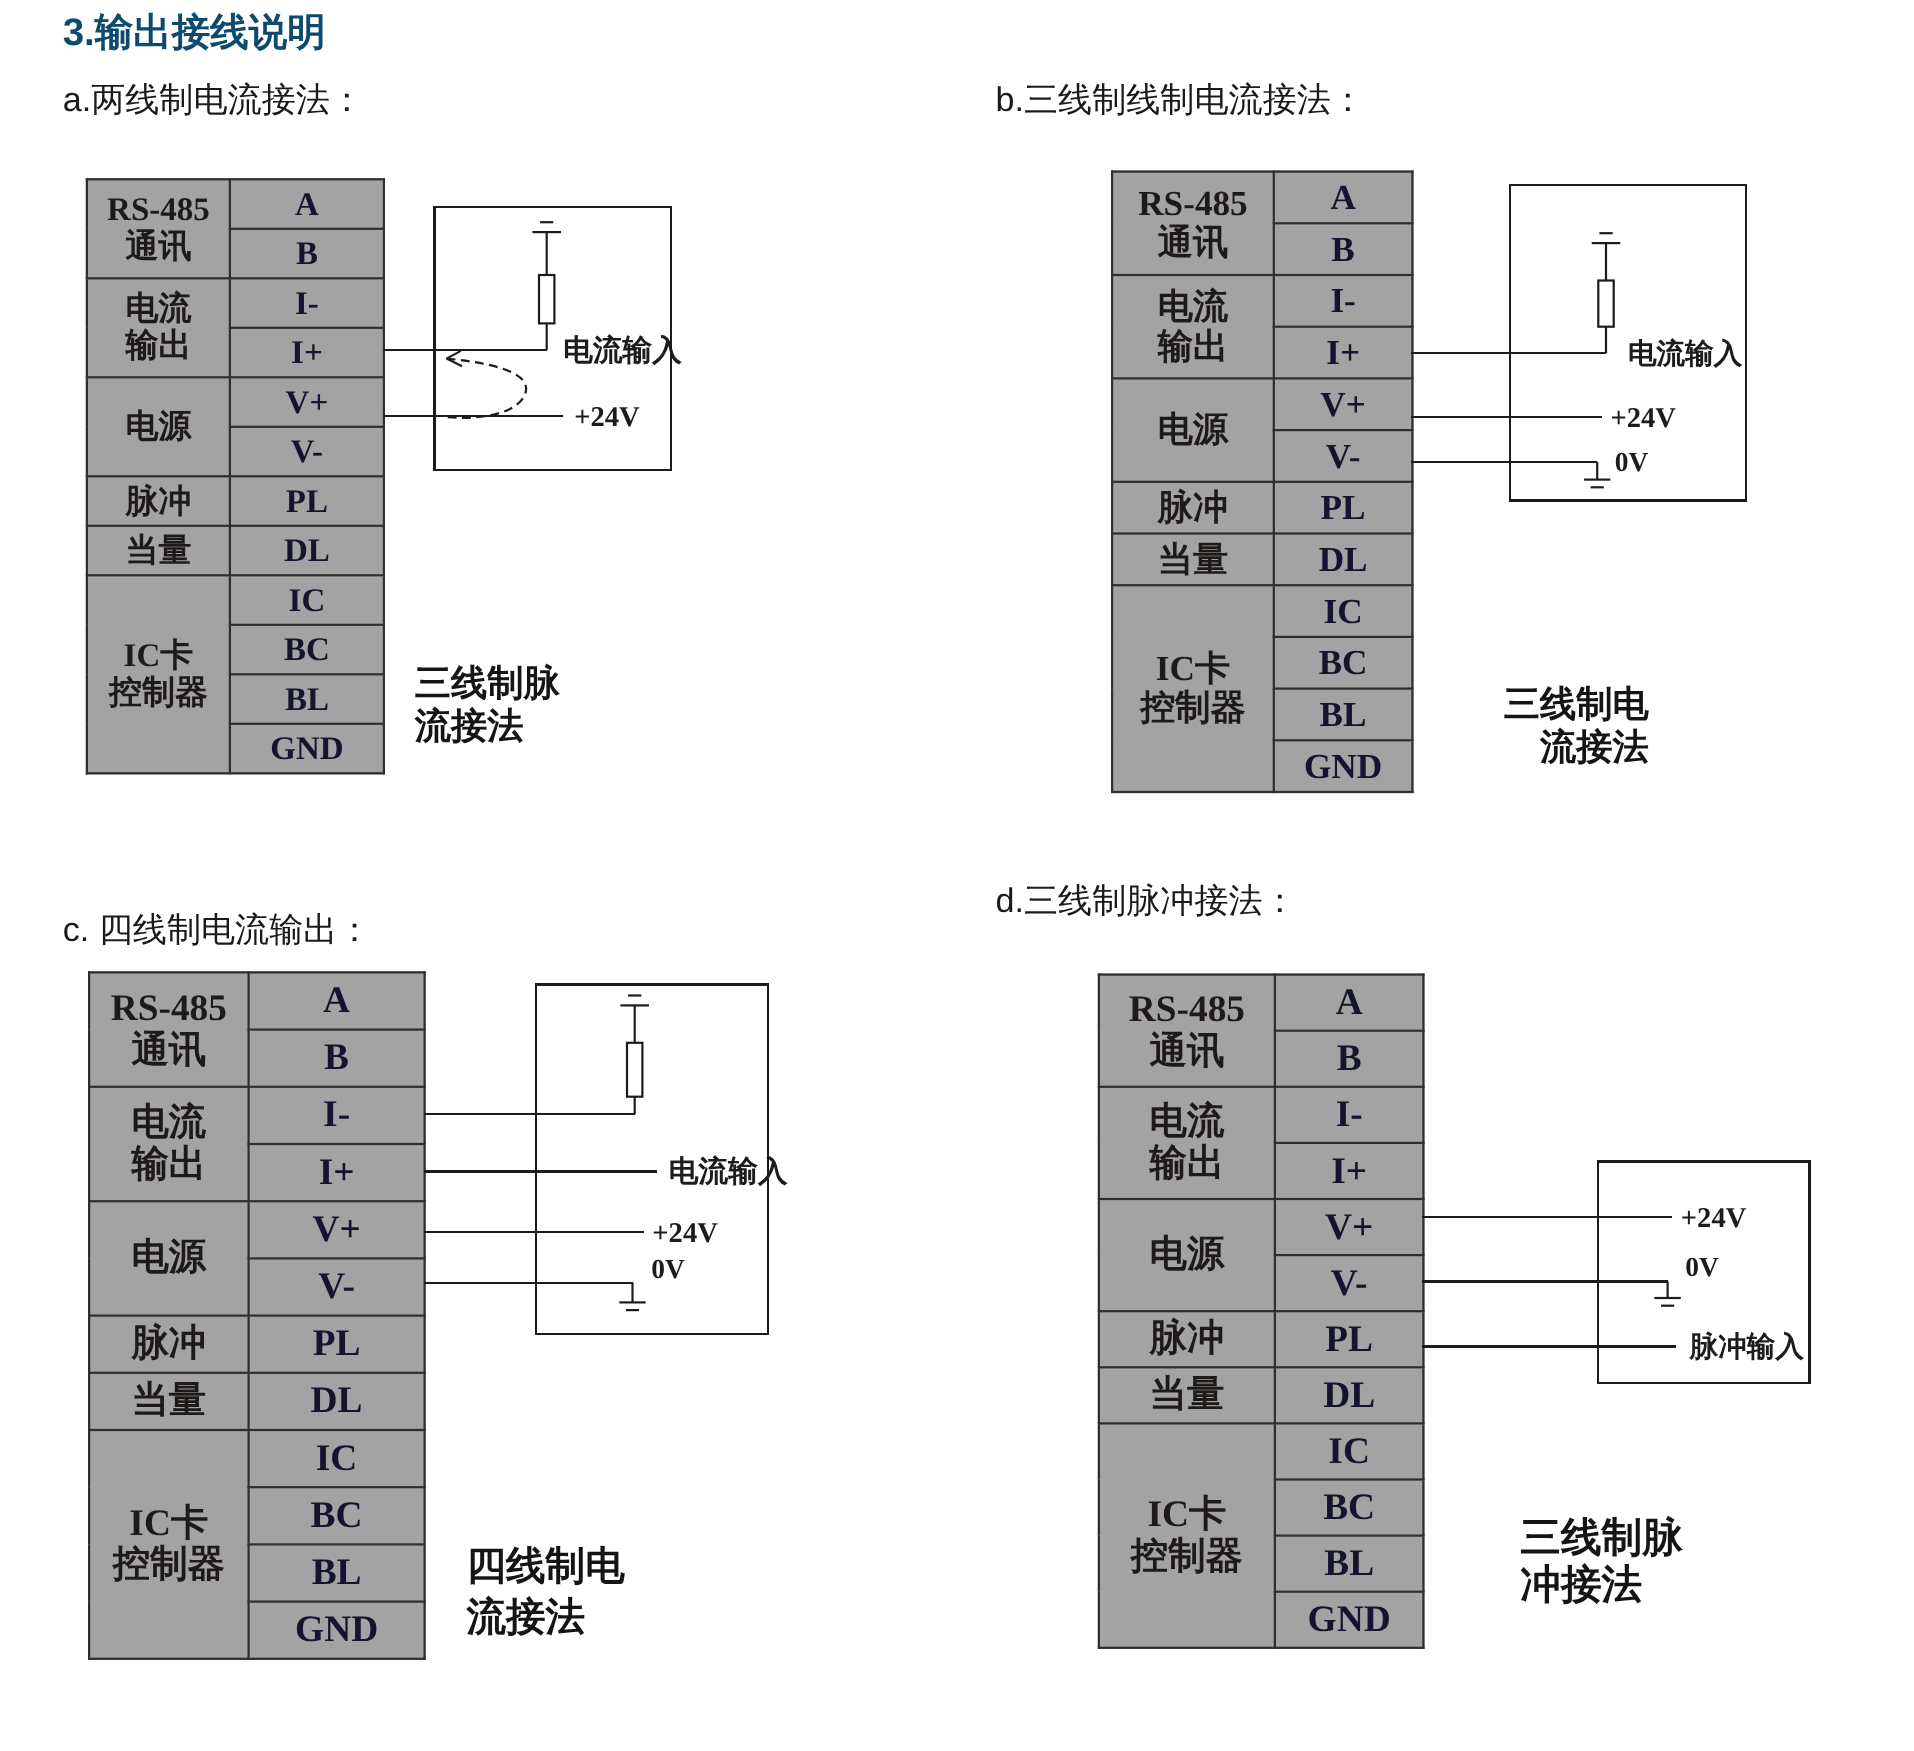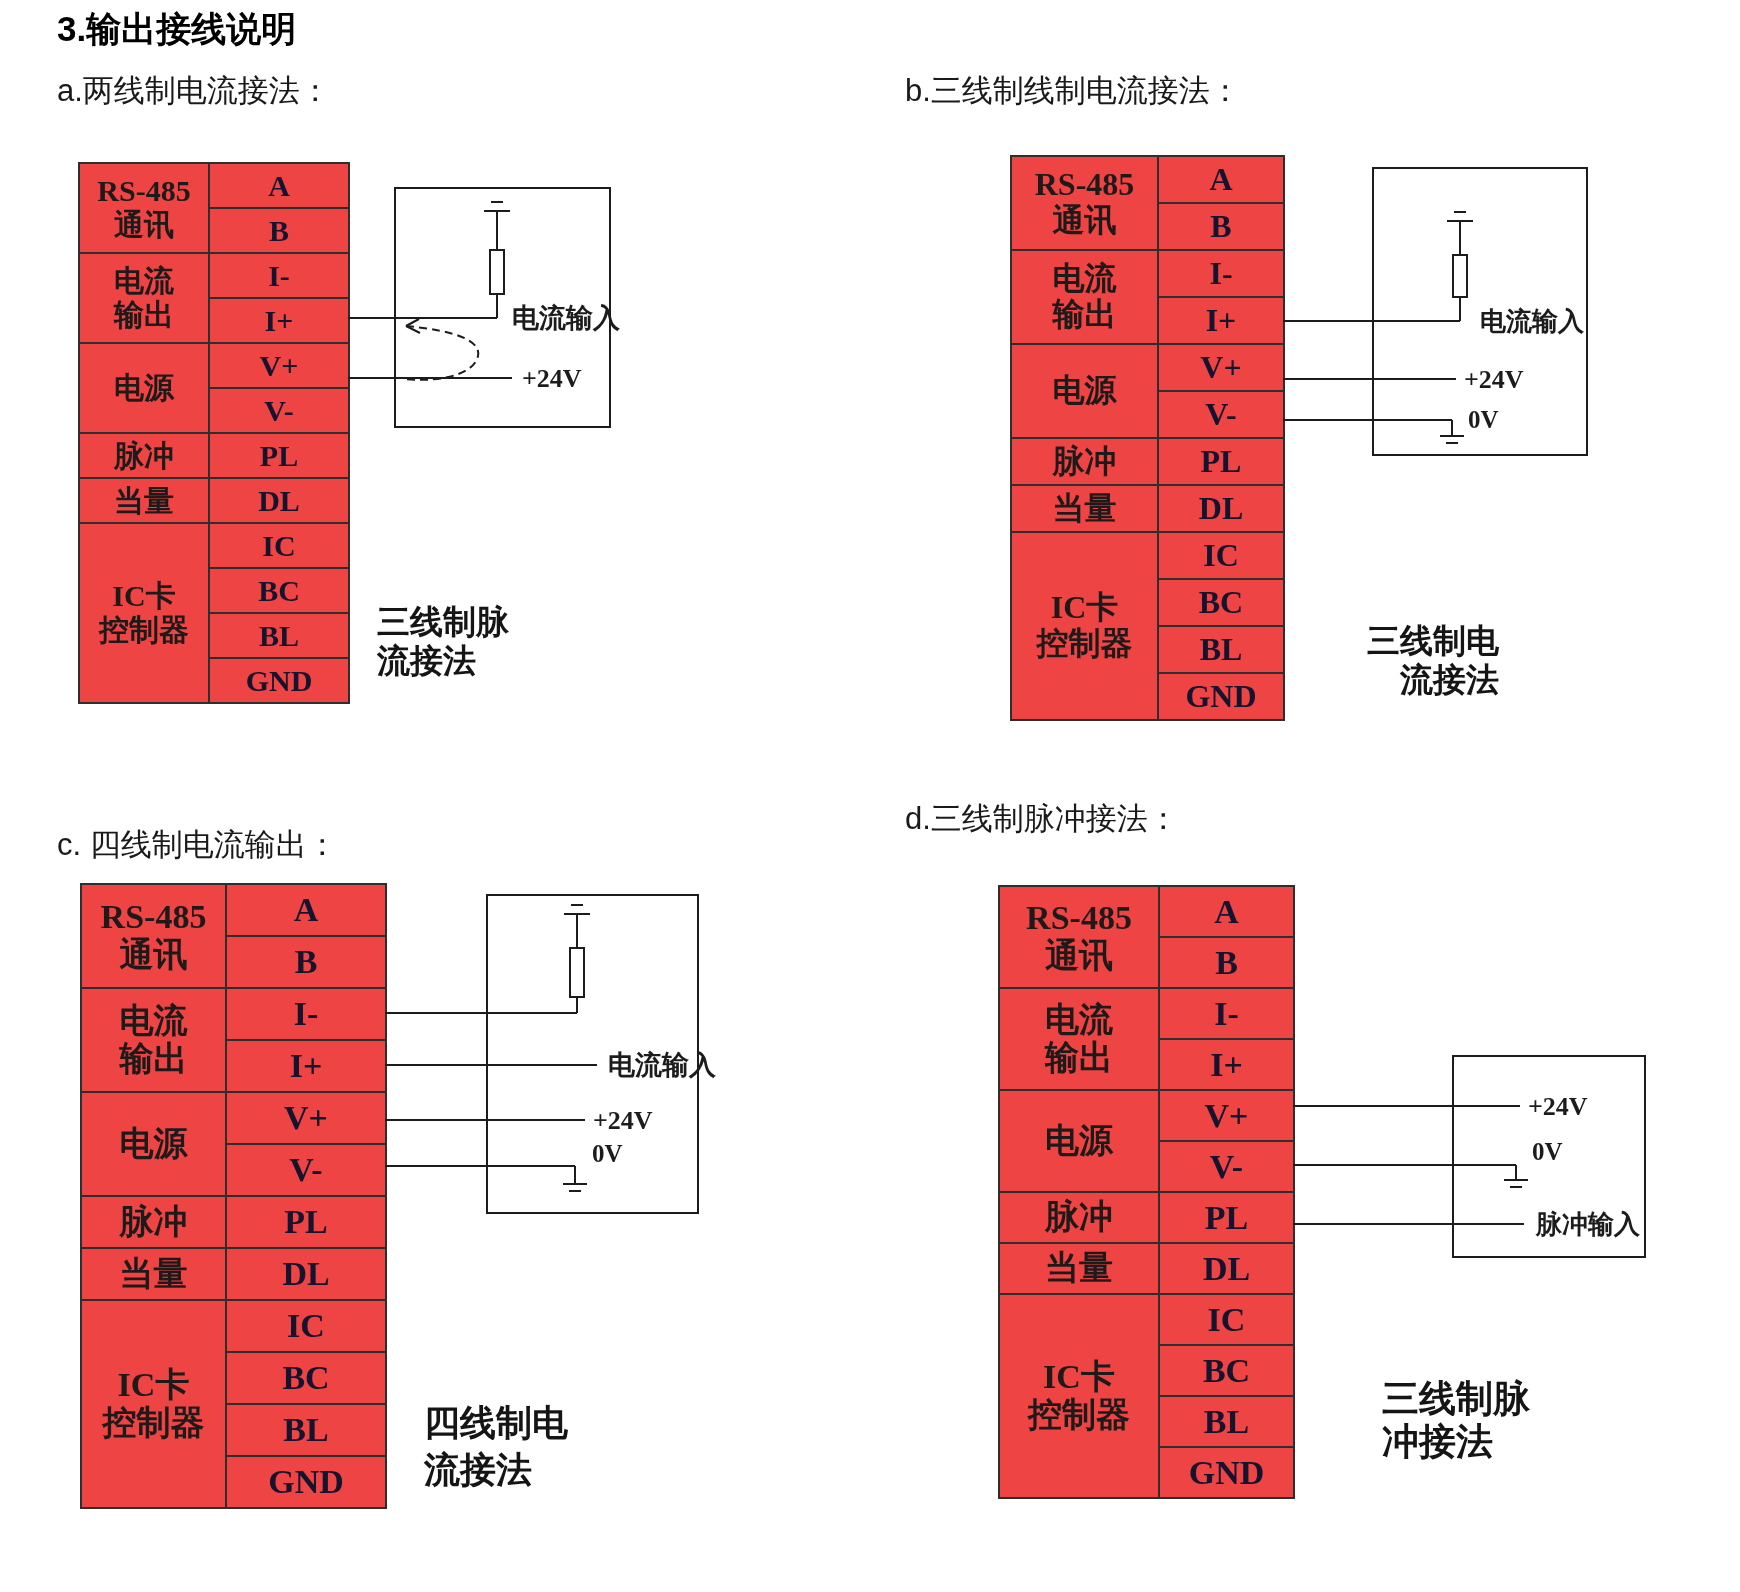--- a/index.html
+++ b/index.html
@@ -1,26 +1,26 @@
 <!DOCTYPE html>
 <html><head>
 <meta charset="utf-8">
 <style>
   html,body{margin:0;padding:0;background:#ffffff;}
   body{width:1740px;height:1592px;position:relative;overflow:hidden;
        font-family:"Liberation Sans",sans-serif;color:#1a1a1a;}
 
-  .title{position:absolute;left:57px;top:6px;font-size:35px;font-weight:700;color:#000000;}
+  .title{position:absolute;left:57px;top:6px;font-size:35px;font-weight:700;color:#0c4a6e;}
   .heading{position:absolute;font-size:31px;font-weight:400;color:#1a1a1a;white-space:nowrap;}
   #h-a{left:57px;top:70px;}
   #h-b{left:905px;top:70px;text-align:right;}
   #h-c{left:57px;top:824px;}
   #h-d{left:905px;top:798px;text-align:center;}
 
-  table.term{position:absolute;border-collapse:collapse;background:#ef4444;table-layout:fixed;}
+  table.term{position:absolute;border-collapse:collapse;background:#a3a3a3;table-layout:fixed;}
   table.term td{border:2px solid #2e2e2e;text-align:center;vertical-align:middle;padding:0;
                 font-family:"Liberation Serif",serif;font-weight:700;}
   td.group{color:#1f1a1a;}
   td.group div{line-height:1.12;}
   td.pin{color:#14142e;}
 
   #t-a{left:78px;top:162px;}   #t-a td{font-size:30px;} #t-a td.pin{height:43px;}
   #t-b{left:1010px;top:155px;} #t-b td{font-size:32px;} #t-b td.pin{height:45px;}
   #t-c{left:80px;top:883px;}   #t-c td{font-size:34px;} #t-c td.pin{height:50px;}
   #t-d{left:998px;top:885px;}  #t-d td{font-size:34px;} #t-d td.pin{height:49px;}

